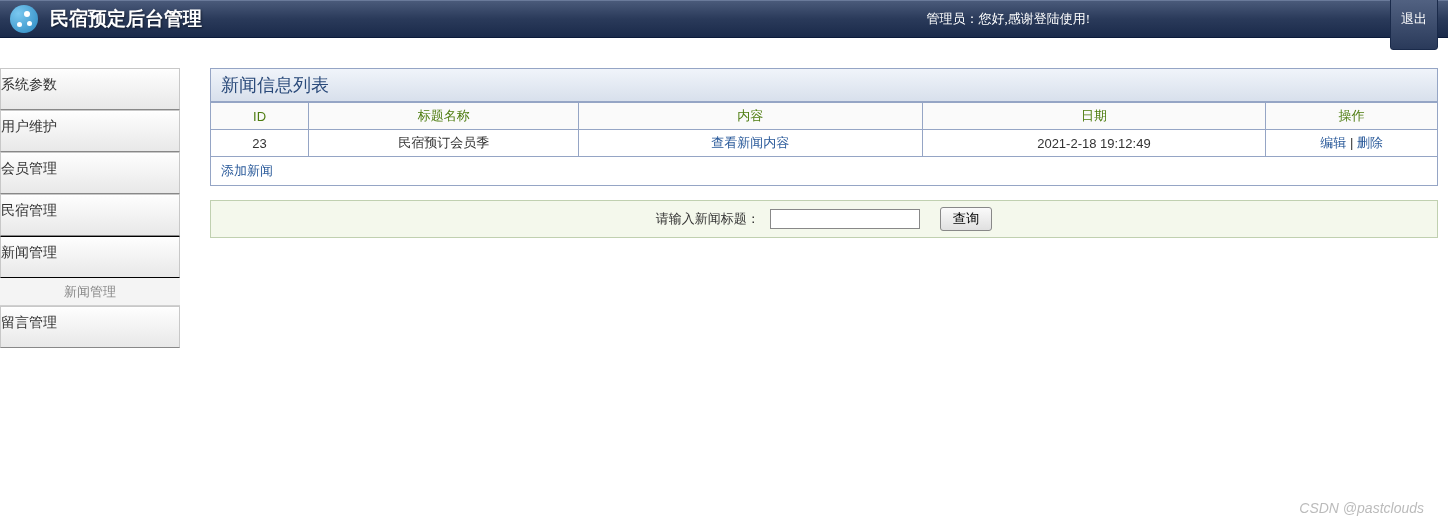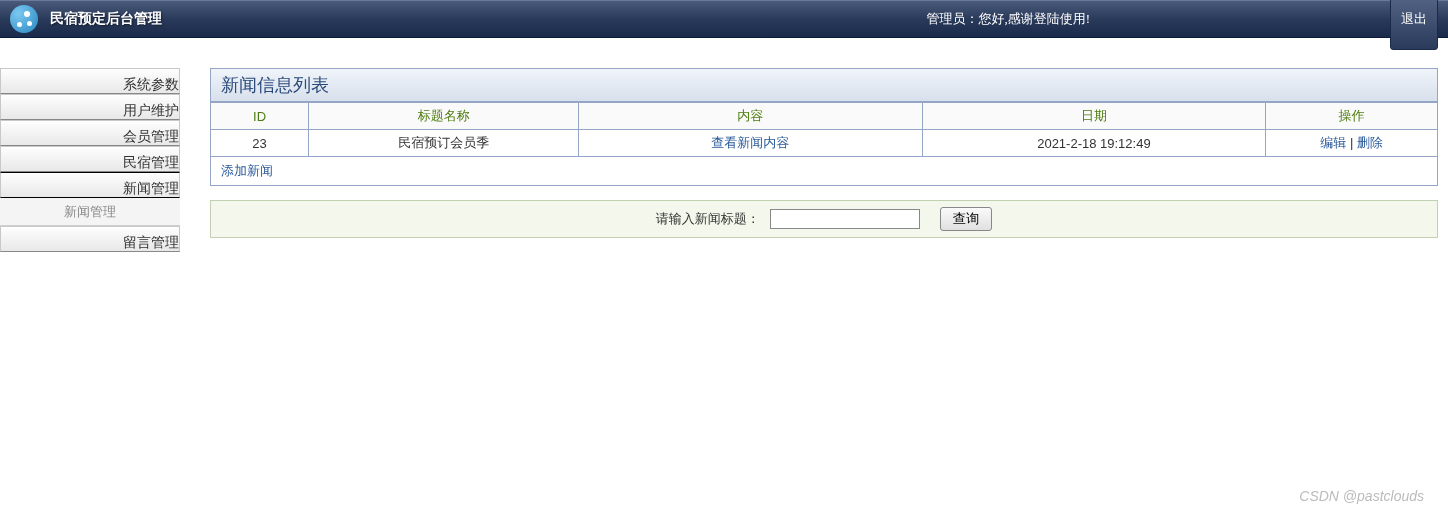--- a/index.html
+++ b/index.html
@@ -22,35 +22,35 @@
       display: flex; align-items: center; justify-content: center;
       margin-right: 12px;
       position: relative;
     }
     .logo-icon::before, .logo-icon::after {
       content: ""; position: absolute; background: #fff; border-radius: 50%;
     }
     .logo-icon::before { width: 6px; height: 6px; top: 6px; left: 14px; }
     .logo-icon::after { width: 5px; height: 5px; bottom: 6px; left: 7px; }
     .logo-icon span { width: 5px; height: 5px; background: #fff; border-radius: 50%; position: absolute; bottom: 7px; right: 6px; }
-    .app-title { font-size: 14px; font-weight: bold; color: #fff; text-shadow: 1px 1px 2px rgba(0,0,0,0.5); }
+    .app-title { font-size: 19px; font-weight: bold; color: #fff; text-shadow: 1px 1px 2px rgba(0,0,0,0.5); }
     .header-spacer { flex: 1; }
     .admin-text { font-size: 13px; margin-right: 300px; font-family: Liberation Serif, serif; }
     .logout-btn {
       background: linear-gradient(to bottom, #5a6a8a, #2a3a5a);
       border: 1px solid #1a2a4a;
       color: #fff; padding: 21px 10px;
       border-radius: 3px; cursor: pointer;
       font-size: 13px;
     }
     
     .body-wrap { display: flex; }
     .sidebar { width: 180px; padding-top: 30px; }
     .nav-item {
-      height: 26px; line-height: 30px; text-align: right;
+      height: 42px; line-height: 30px; text-align: left;
       background: linear-gradient(to bottom, #fefefe, #e8e8e8);
       border: 1px solid #c8c8c8;
       border-bottom: 1px solid #888;
       margin-bottom: 0px;
       cursor: pointer;
       font-size: 14px;
       color: #333;
       box-shadow: 0 1px 0 rgba(255,255,255,0.8) inset;
     }
     .nav-item.active {
@@ -103,21 +103,21 @@
       border: 1px solid #888; padding: 0 4px;
       margin-right: 20px;
     }
     .search-btn {
       background: linear-gradient(to bottom, #fafafa, #e0e0e0);
       border: 1px solid #888; padding: 2px 12px;
       border-radius: 3px; cursor: pointer; font-family: Liberation Serif, serif;
     }
     
     .watermark {
-      position: fixed; bottom: 12px; right: 24px;
+      position: fixed; bottom: 0; right: 24px;
       color: rgba(120,120,120,0.5); font-style: italic;
       font-size: 14px; font-family: Arial;
     }
   </style>
 </head>
 <body>
 
 <div class="header">
   <div class="logo-icon">
       <span></span>

